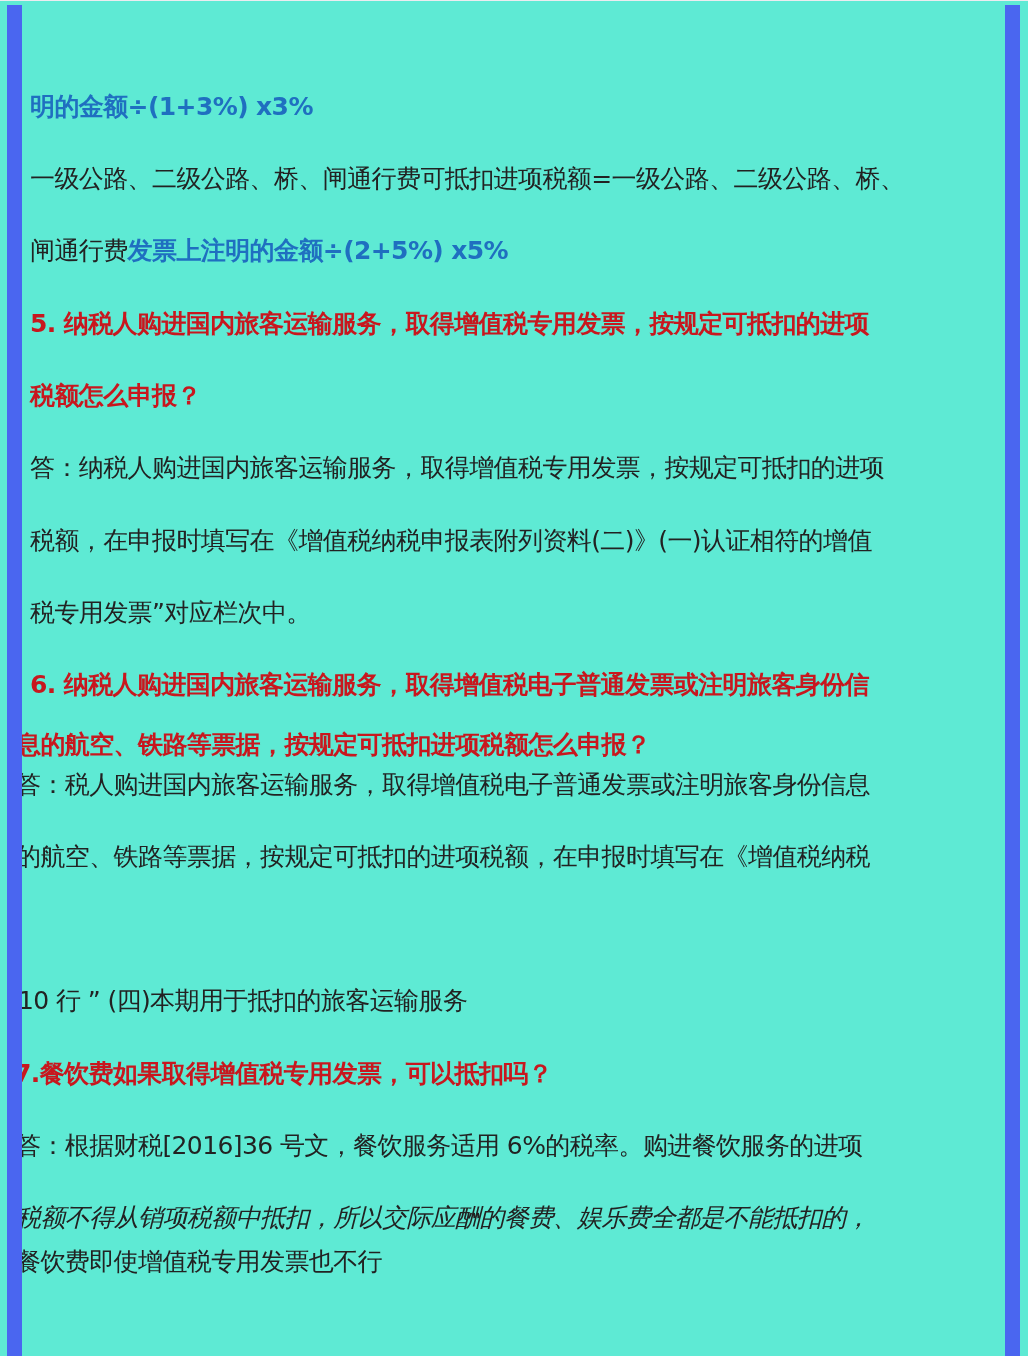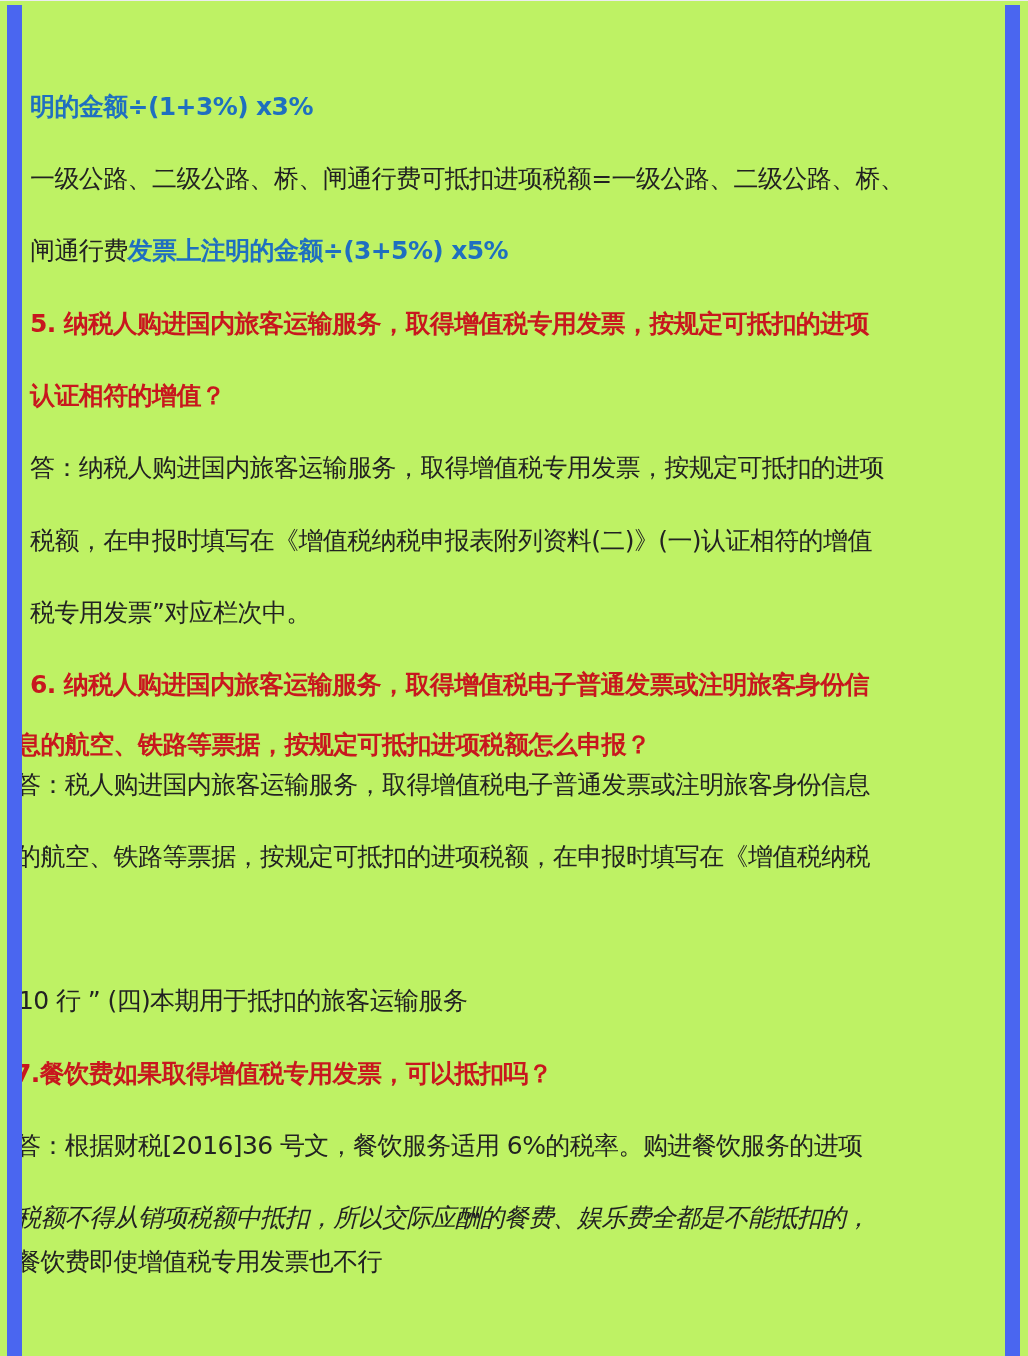--- a/index.html
+++ b/index.html
@@ -4,21 +4,21 @@
 <style>
   html, body { margin: 0; padding: 0; }
   body {
     width: 1028px; height: 1356px; position: relative; overflow: hidden;
     background: #fdfdfe;
     font-family: "DejaVu Sans", "Liberation Sans", sans-serif;
     color: #1e1e1e;
   }
   .page {
     position: absolute; left: 0; top: 0; width: 1028px; height: 1356px;
-    background: #bef264;
+    background: #5eead4;
     border-top: 1px solid #ececf0;
     box-sizing: border-box;
   }
   .bar {
     position: absolute; top: 4px; bottom: 0; width: 15px;
     background: #4a66f0; z-index: 5;
   }
   .bar.left { left: 7px; }
   .bar.right { left: 1005px; }
   .line {
@@ -32,25 +32,25 @@
 </head>
 <body>
 
 <div class="page">
   <div class="bar left"></div>
   <div class="bar right"></div>
 
   <div class="line blue" style="left:30px; top:90px;">明的金额÷(1+3%) x3%</div>
   <div class="line body-text" style="left:30px; top:162px;">一级公路、二级公路、桥、闸通行费可抵扣进项税额=一级公路、二级公路、桥、</div>
   <div class="line" style="left:30px; top:234px;">
-    <span class="body-text">闸通行费</span><span class="blue">发票上注明的金额÷(3+5%) x5%</span>
+    <span class="body-text">闸通行费</span><span class="blue">发票上注明的金额÷(2+5%) x5%</span>
   </div>
 
   <div class="line red" style="left:30px; top:307px;">5. 纳税人购进国内旅客运输服务，取得增值税专用发票，按规定可抵扣的进项</div>
-  <div class="line red" style="left:30px; top:379px;">认证相符的增值？</div>
+  <div class="line red" style="left:30px; top:379px;">税额怎么申报？</div>
   <div class="line body-text" style="left:30px; top:524px;">税额，在申报时填写在《增值税纳税申报表附列资料(二)》(一)认证相符的增值</div>
   <div class="line body-text" style="left:30px; top:451px;">答：纳税人购进国内旅客运输服务，取得增值税专用发票，按规定可抵扣的进项</div>
   <div class="line body-text" style="left:30px; top:596px;">税专用发票”对应栏次中。</div>
 
   <div class="line red" style="left:30px; top:668px;">6. 纳税人购进国内旅客运输服务，取得增值税电子普通发票或注明旅客身份信</div>
   <div class="line body-text" style="left:16px; top:768px;">答：税人购进国内旅客运输服务，取得增值税电子普通发票或注明旅客身份信息</div>
   <div class="line red" style="left:16px; top:728px;">息的航空、铁路等票据，按规定可抵扣进项税额怎么申报？</div>
   <div class="line body-text" style="left:16px; top:840px;">的航空、铁路等票据，按规定可抵扣的进项税额，在申报时填写在《增值税纳税</div>
   <div class="line body-text" style="left:18px; top:984px;">10 行 ” (四)本期用于抵扣的旅客运输服务</div>
 

